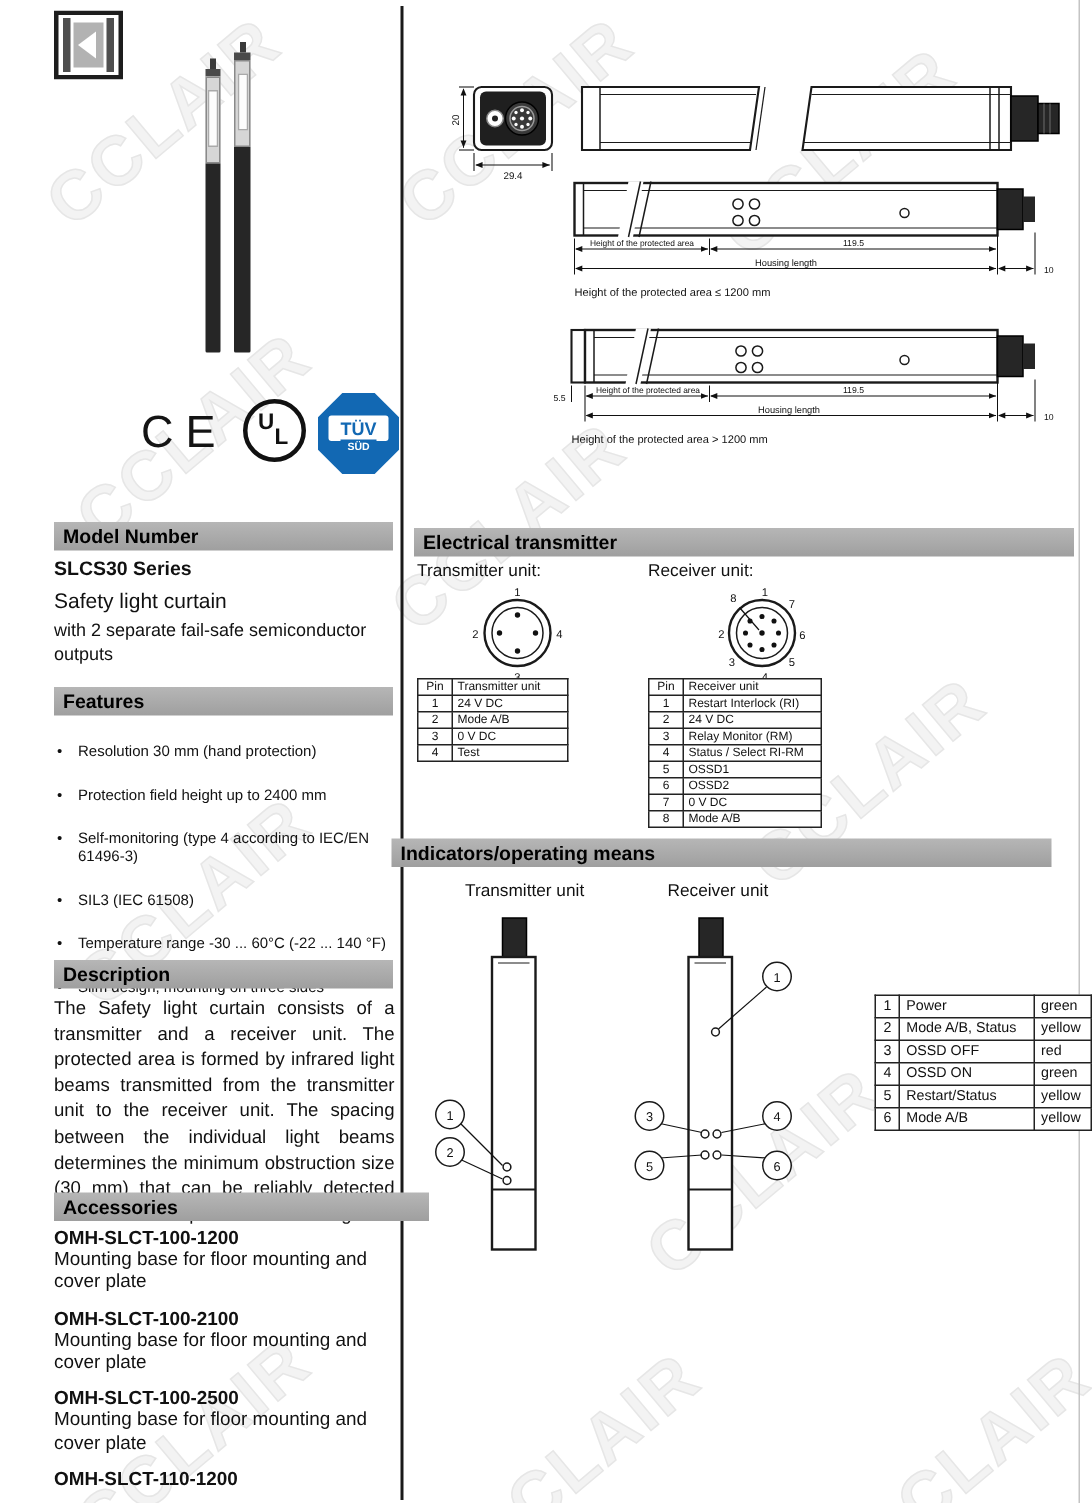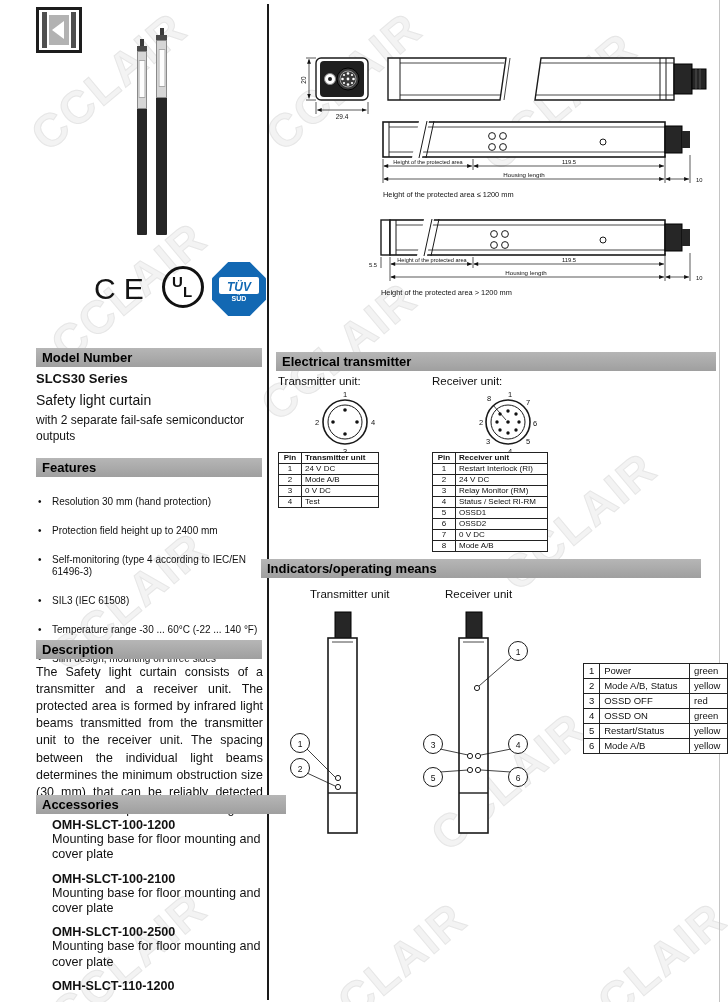--- a/index.html
+++ b/index.html
@@ -27,43 +27,43 @@
   .prodbar .body{position:absolute;left:0;top:70px;width:100%;bottom:0;background:#262626;border-radius:0 0 1px 1px;}
 
   
   .ce{left:94px;top:272px;font-size:30px;letter-spacing:8px;color:#141414;font-weight:500;}
   .ulmark{left:162px;top:266px;width:42px;height:42px;border:3px solid #111;border-radius:50%;box-sizing:border-box;}
   .ulmark .u{position:absolute;left:7px;top:4px;font-size:15px;font-weight:bold;}
   .ulmark .l{position:absolute;left:18px;top:14px;font-size:15px;font-weight:bold;}
   .tuv{left:212px;top:262px;width:54px;height:54px;}
   .tuv .oct{position:absolute;inset:0;background:#1268b3;
       clip-path:polygon(30% 0,70% 0,100% 30%,100% 70%,70% 100%,30% 100%,0 70%,0 30%);}
-  .tuv .band{position:absolute;left:7px;top:15px;width:40px;height:17px;background:#fff;border-radius:2px;text-align:center;font-style:italic;}
+  .tuv .band{position:absolute;left:7px;top:15px;width:40px;height:17px;background:#fff;border-radius:2px;text-align:center;}
   .tuv .band span{font-size:12px;font-weight:bold;color:#1268b3;border-bottom:2px solid #1268b3;line-height:14px;}
   .tuv .sud{position:absolute;left:0;top:33px;width:54px;text-align:center;font-size:7px;font-weight:bold;color:#fff;}
 
   
   .leftcol-text{left:36px;width:226px;}
   .series{font-weight:bold;font-size:13px;margin:0 0 6px 0;}
   .product{font-size:14px;margin:0 0 5px 0;}
   .subtitle{font-size:12px;line-height:1.32;}
   ul.features{left:36px;top:480px;width:228px;margin:0;padding:0;list-style:none;position:absolute;z-index:1;}
   ul.features li{font-size:10px;line-height:1.28;margin:16px 0 9px 0;padding-left:16px;position:relative;}
   ul.features li::before{content:"•";position:absolute;left:2px;top:0;}
   .desc{left:36px;top:664px;width:227px;font-size:12.4px;line-height:1.38;text-align:justify;}
   .acclist{left:36px;top:818px;width:228px;}
-  .accitem{margin-bottom:9px;margin-left:16px;}
+  .accitem{margin-bottom:9px;}
   .acccode{font-weight:bold;font-size:12.6px;}
   .accdesc{font-size:12.6px;line-height:1.22;}
 
   
   .elabel{font-size:11.5px;z-index:1;position:absolute;}
   table.pintbl{position:absolute;z-index:1;border-collapse:collapse;font-size:8px;background:#fff;}
   table.pintbl td{border:1px solid #222;padding:0 3px;height:10px;line-height:10px;white-space:nowrap;}
-  table.pintbl tr.hdr td{font-weight:bold;}
+  table.pintbl tr.hdr td{font-weight:normal;}
   table.pintbl td.pin{text-align:center;width:16px;}
 
   
   table.ledtbl{position:absolute;z-index:1;border-collapse:collapse;font-size:9.5px;background:#fff;}
   table.ledtbl td{border:1px solid #222;padding:0 4px;height:14px;line-height:14px;white-space:nowrap;}
   table.ledtbl td.n{text-align:center;width:11px;}
   table.ledtbl td.c{width:34px;}
 
   svg text{fill:#111;}
 </style>

